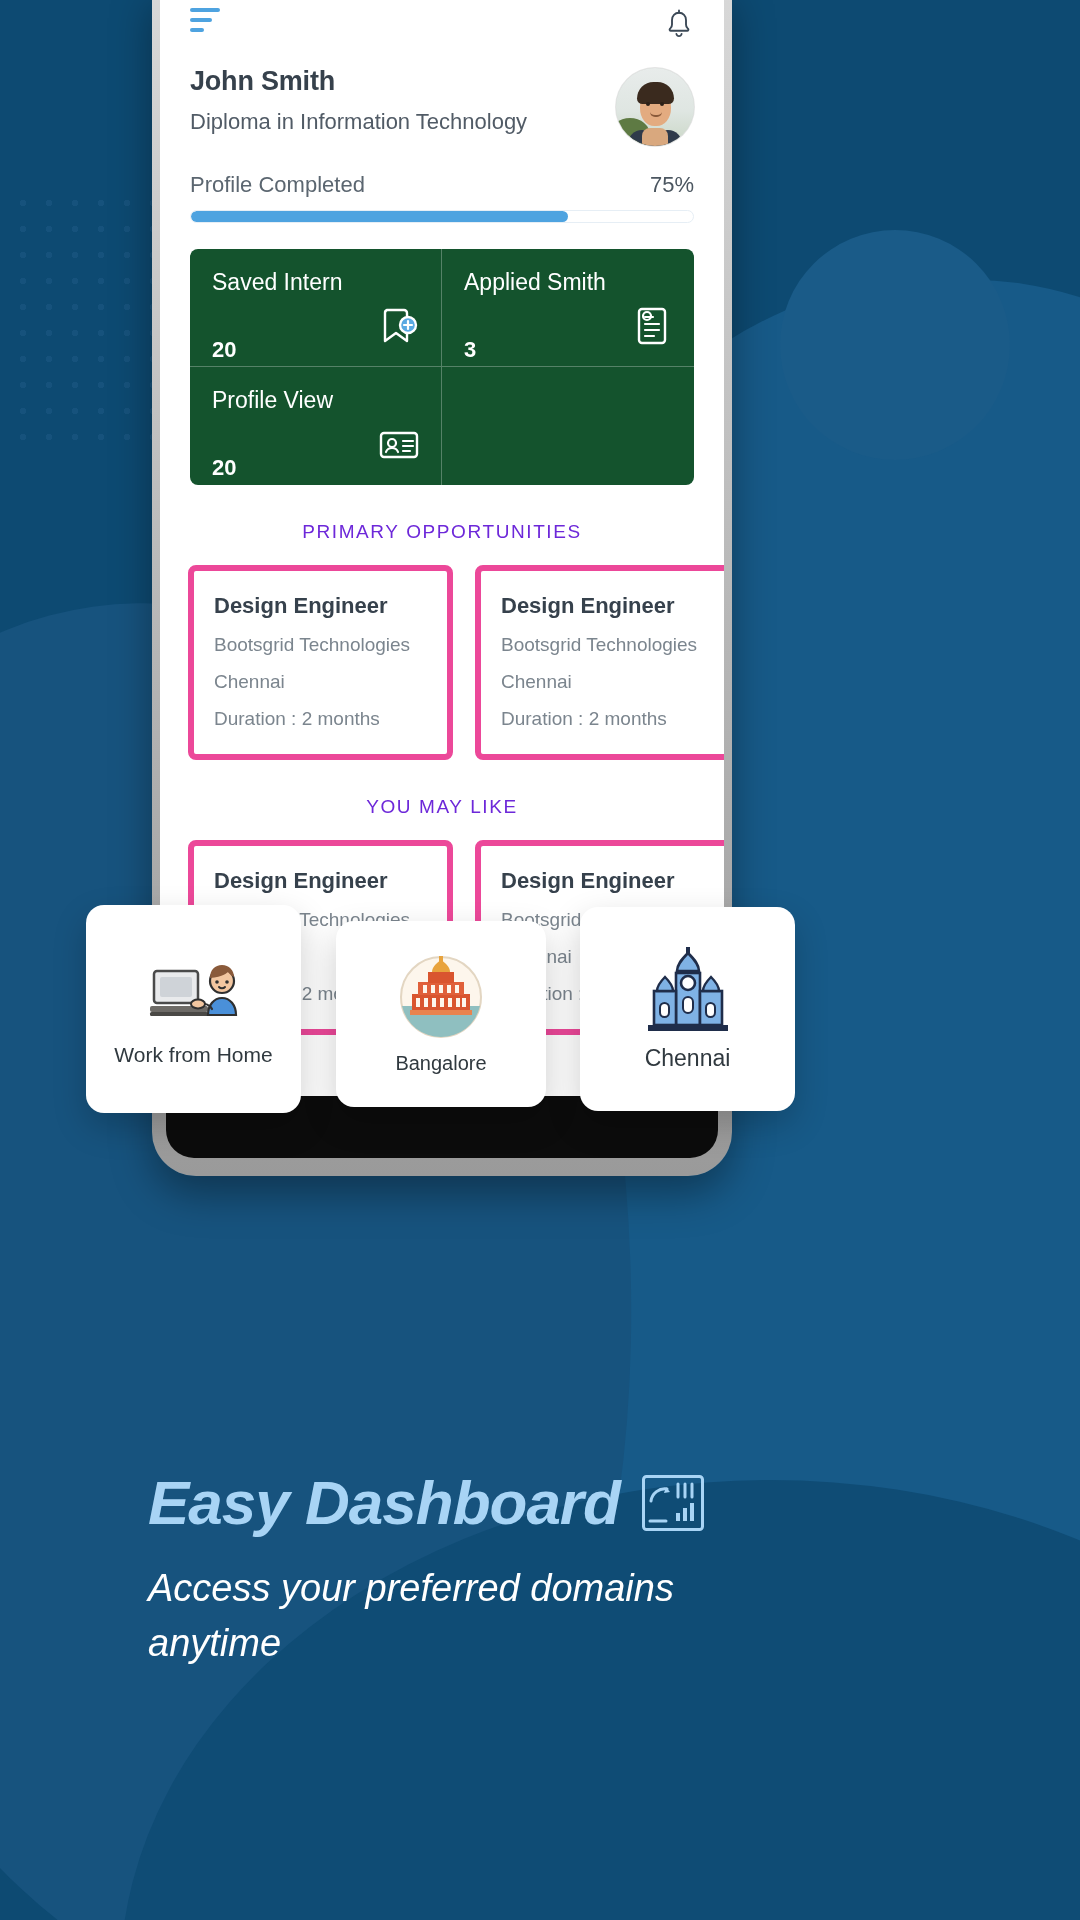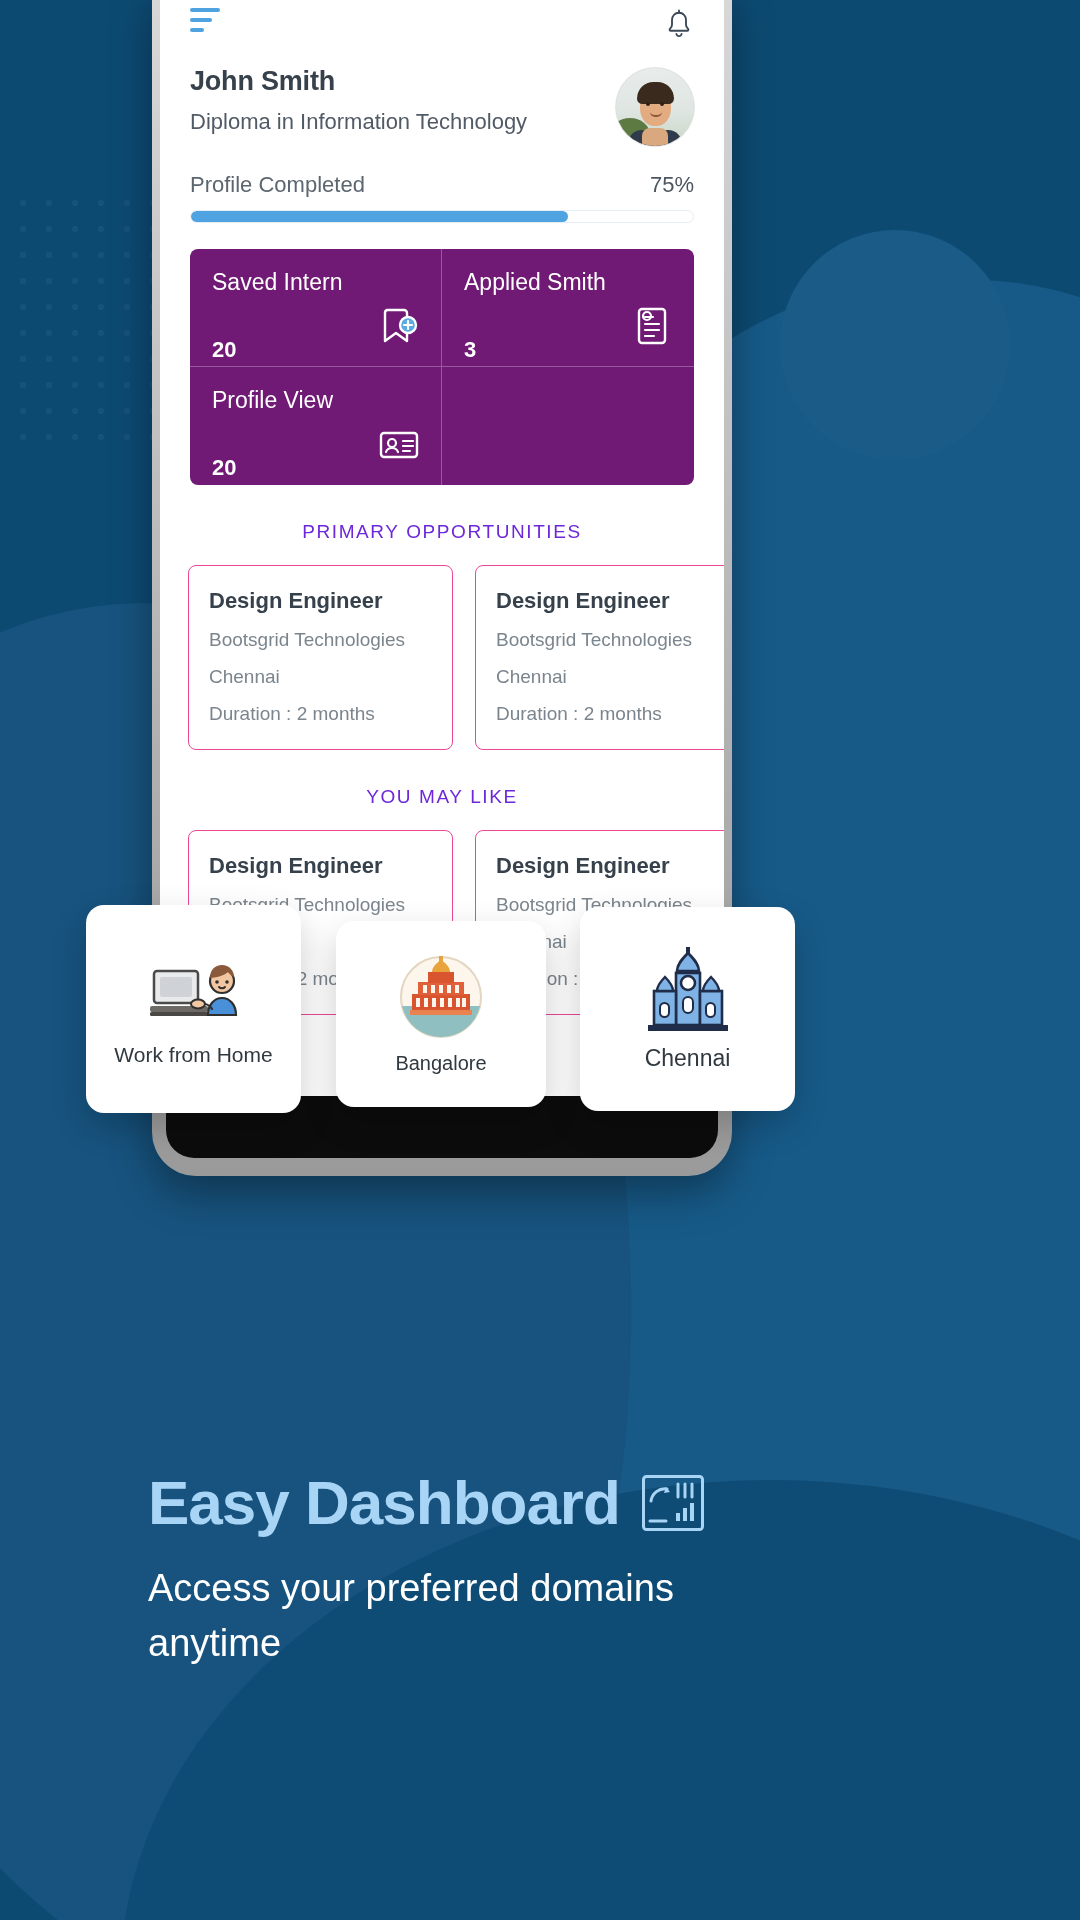--- a/index.html
+++ b/index.html
@@ -176,21 +176,21 @@
   .pbar > i {
     display: block;
     height: 100%;
     background: #4ea3e0;
     border-radius: 7px;
   }
 
   
   .stats {
     margin-top: 26px;
-    background: #701a75;
+    background: #14532d;
     border-radius: 8px;
     display: grid;
     grid-template-columns: 1fr 1fr;
     overflow: hidden;
     color: #fff;
   }
   .stat {
     padding: 20px 22px 22px 22px;
     height: 118px;
     position: relative;
@@ -216,21 +216,21 @@
     letter-spacing: 1.6px;
     margin: 36px 0 22px 0;
   }
   .cards-row {
     display: flex;
     gap: 22px;
     margin: 0 -2px;
   }
   .job-card {
     flex: 0 0 265px;
-    border: 1px solid #ec4899;
+    border: 6px solid #ec4899;
     border-radius: 8px;
     padding: 22px 20px 24px 20px;
     background: #fff;
   }
   .job-title {
     font-size: 22px;
     font-weight: 700;
     color: #36414c;
   }
   .job-line {
@@ -268,20 +268,21 @@
   #fcard-1 .lbl { font-size: 20px; margin-top: 12px; }
   #fcard-2 .lbl { font-size: 23px; margin-top: 12px; }
 
   
   #copy {
     position: absolute;
     left: 148px;
     top: 1470px;
     width: 820px;
     z-index: 10;
+    font-style: italic;
   }
   .headline {
     display: flex;
     align-items: center;
     gap: 22px;
   }
   .headline .h {
     font-size: 62px;
     font-weight: 700;
     color: #a8d4f5;

